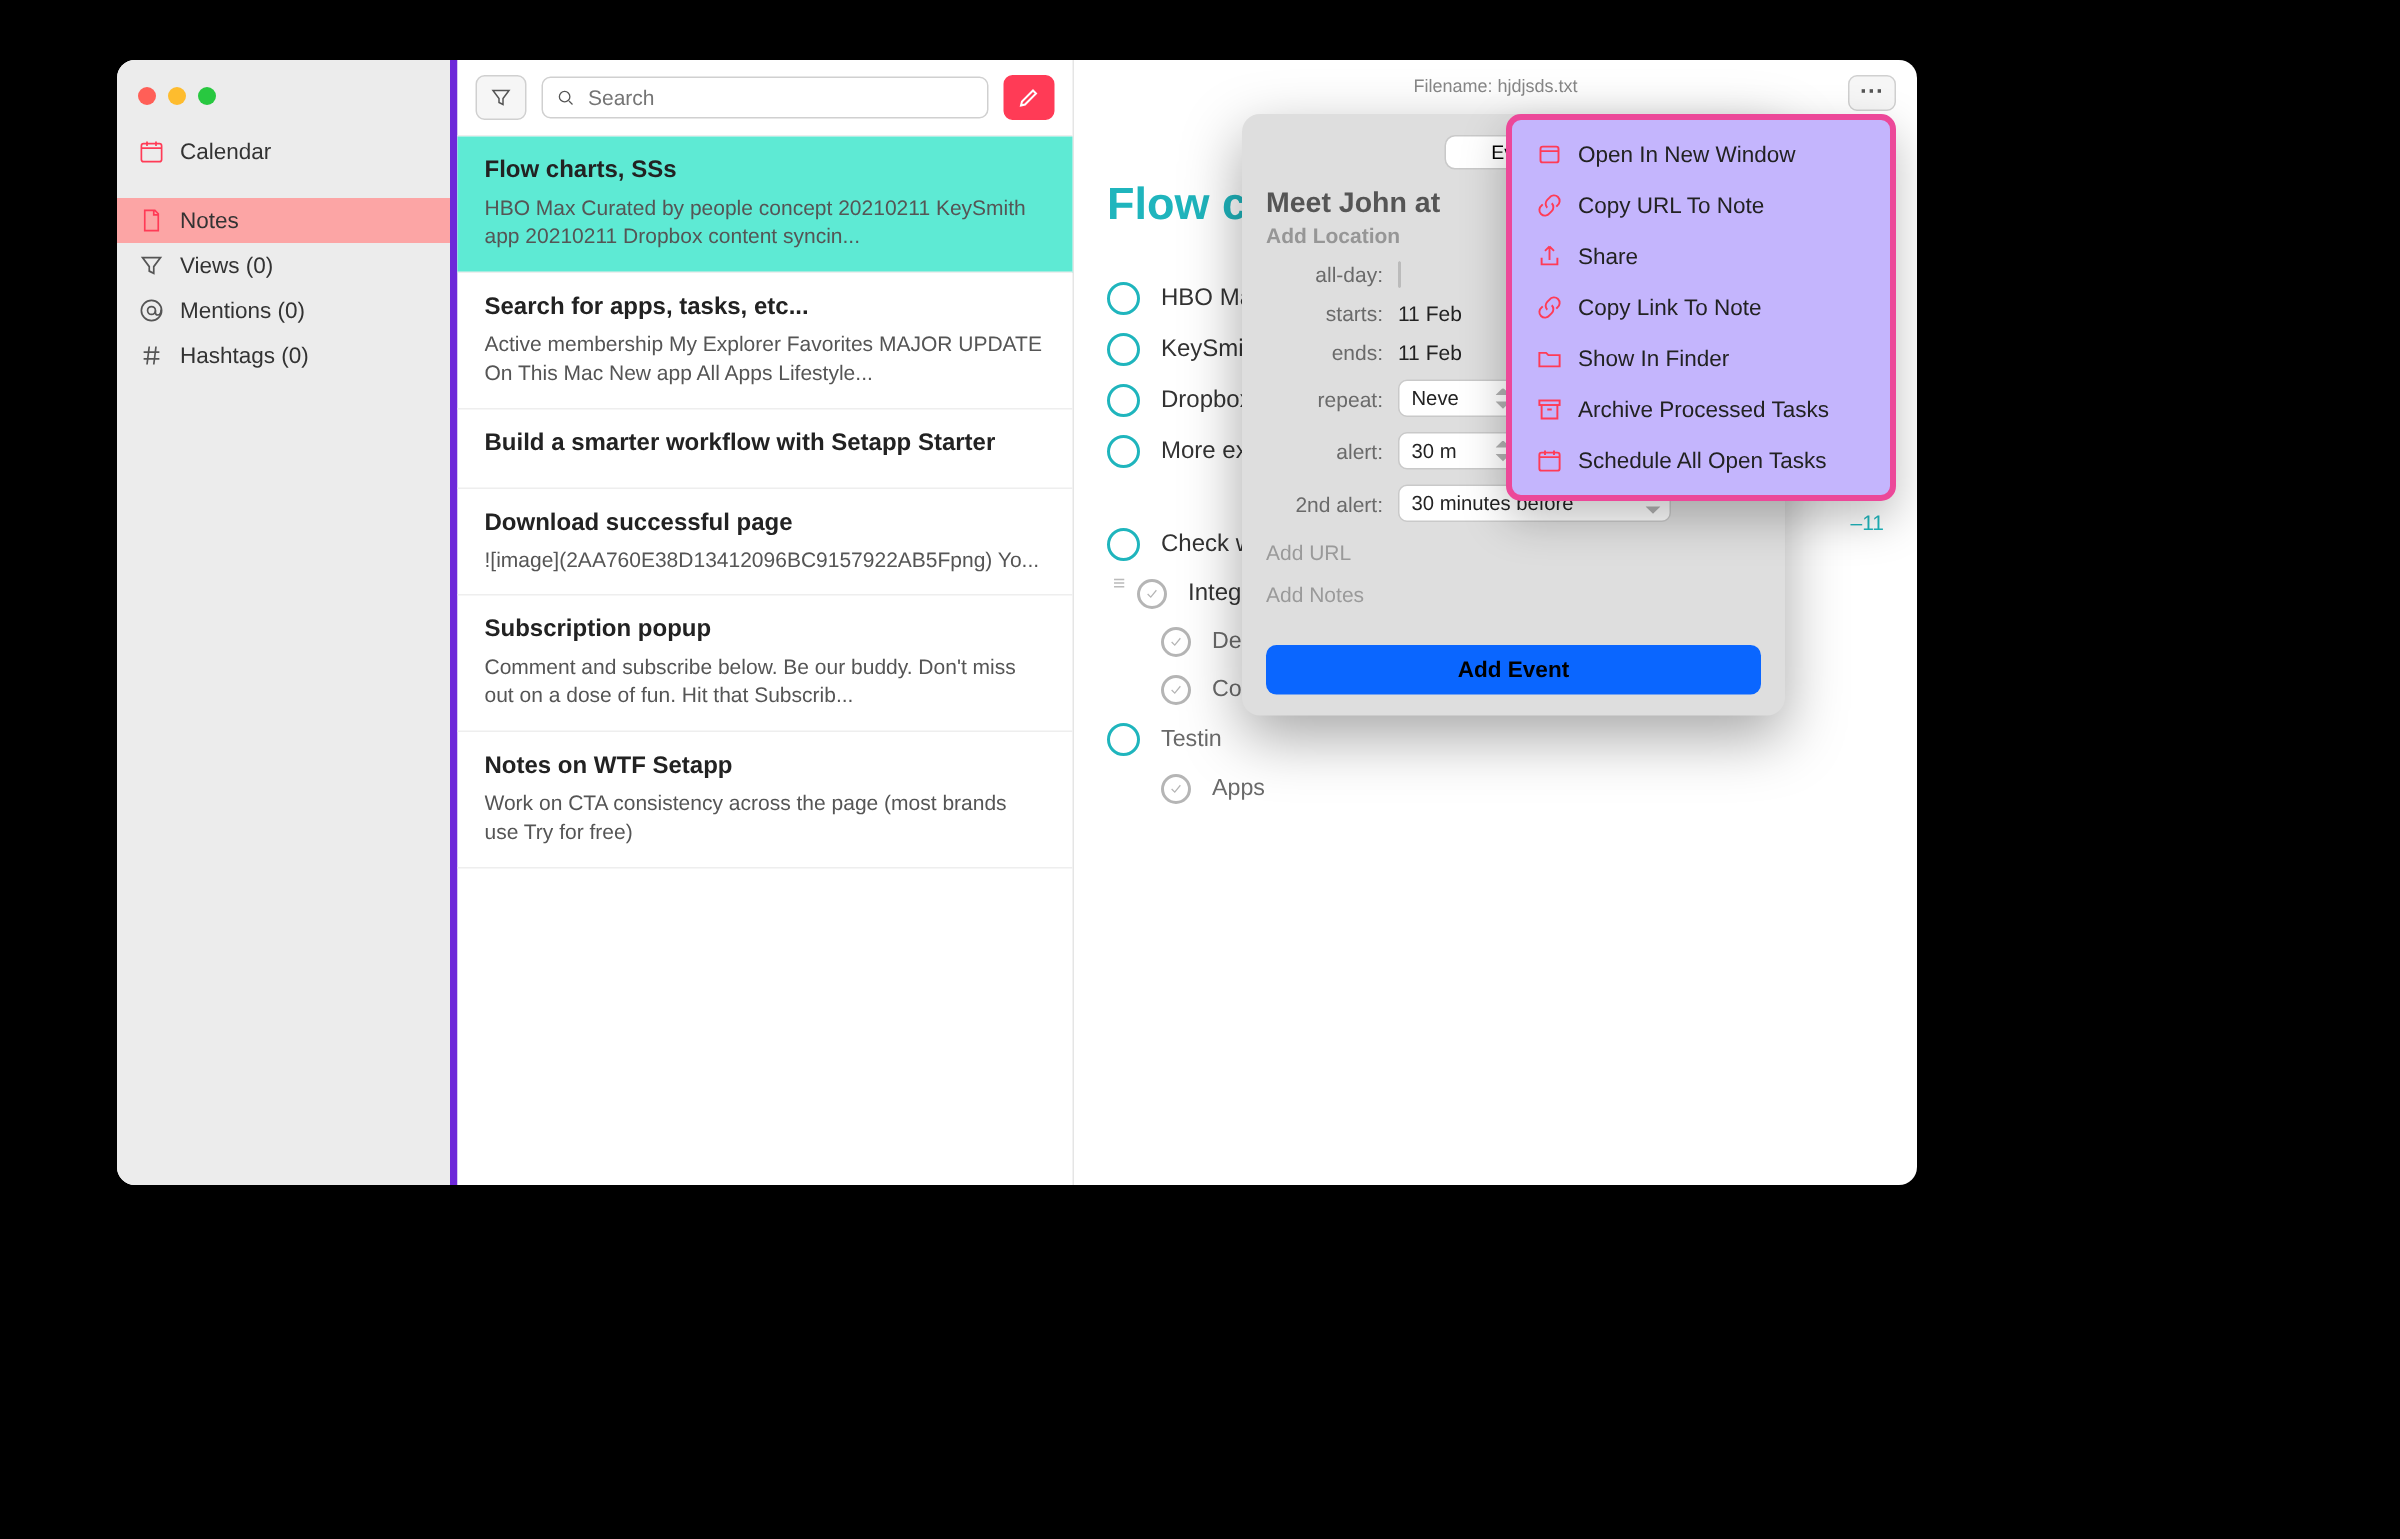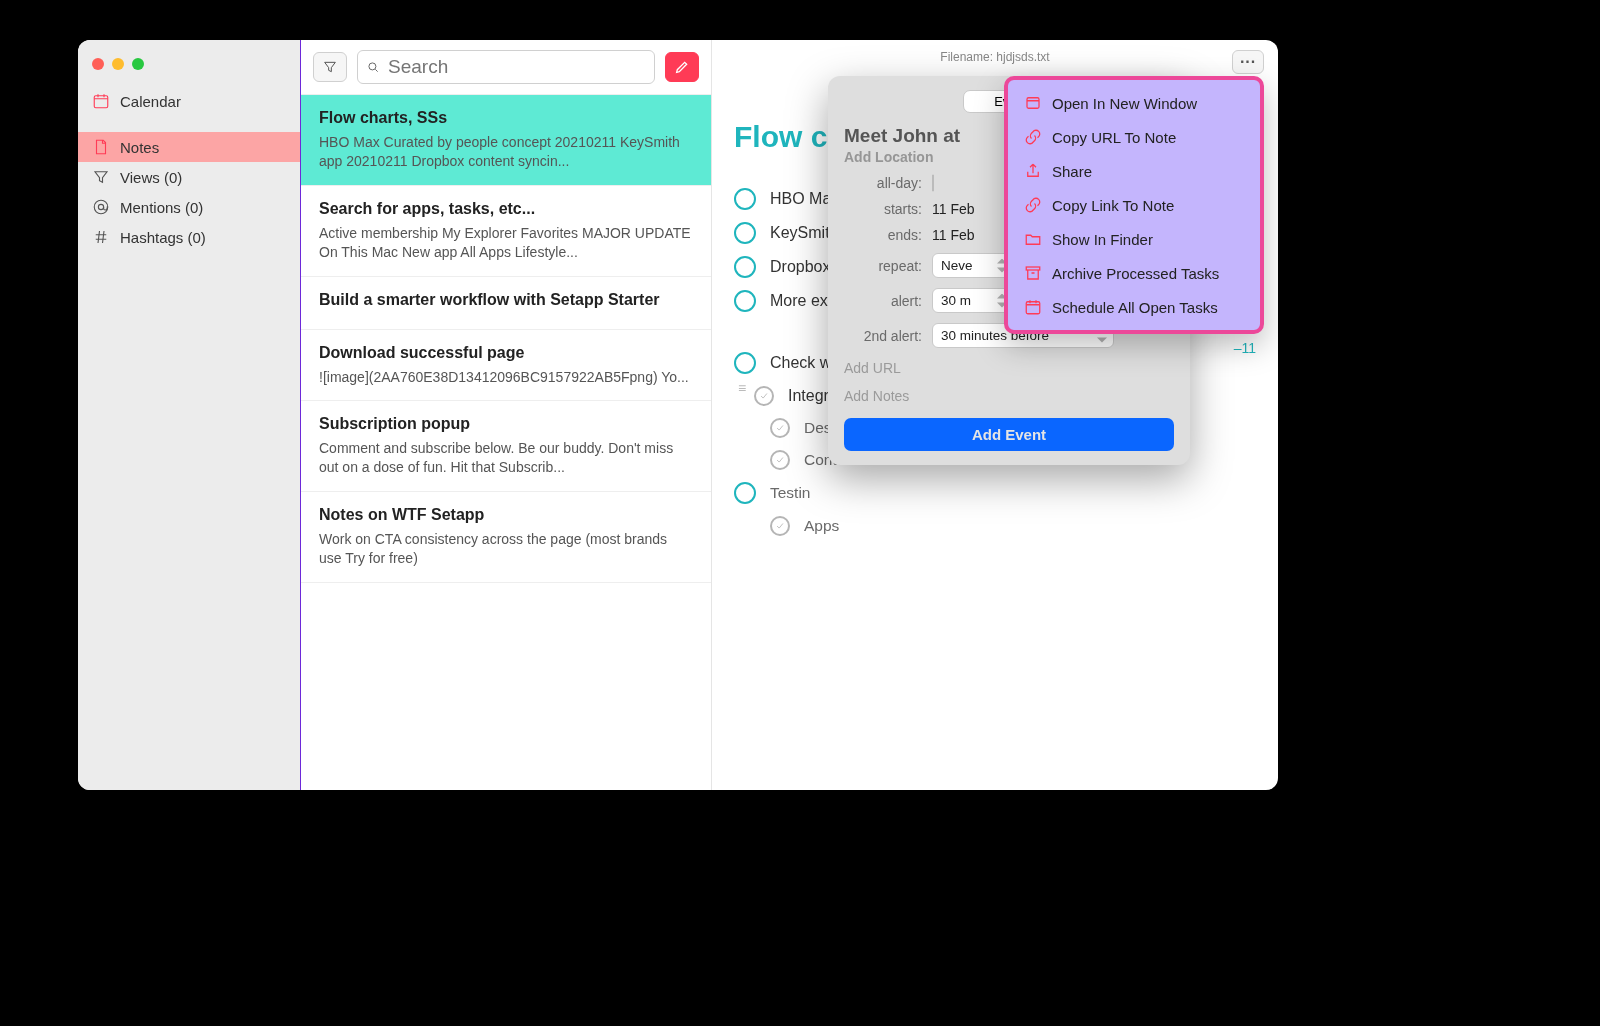--- a/index.html
+++ b/index.html
@@ -20,21 +20,21 @@
     background: #fff;
     border-radius: 12px;
     box-shadow: 0 30px 60px rgba(0,0,0,.5);
     display: flex;
     overflow: hidden;
   }
   
   .sidebar {
     width: 222px;
     background: #ececec;
-    border-right: 1px solid #6d28d9;
+    border-right: 5px solid #6d28d9;
     display: flex;
     flex-direction: column;
     padding-top: 10px;
   }
   .traffic {
     display: flex;
     gap: 8px;
     padding: 8px 14px 16px 14px;
   }
   .dot { width:12px; height:12px; border-radius:50%; }
@@ -86,21 +86,21 @@
     display:flex;
     align-items:center;
     gap:6px;
     border:1px solid #d0d0d0;
     border-radius:6px;
     padding:4px 8px;
     background:#fff;
     color:#999;
   }
   .search input {
-    border:none; outline:none; flex:1; font-size:19px; background:transparent;
+    border:none; outline:none; flex:1; font-size:14px; background:transparent;
   }
   .note-row {
     padding:14px 18px;
     border-bottom:1px solid #eee;
     cursor:pointer;
   }
   .note-row.sel { background:#5eead4; }
   .note-title { font-weight:700; font-size:16px; color:#222; margin-bottom:6px;}
   .note-preview { font-size:14px; color:#555; line-height:1.35;
     display:-webkit-box;-webkit-line-clamp:2;-webkit-box-orient:vertical;overflow:hidden;}
@@ -269,24 +269,24 @@
   .chk {
     width:16px;height:16px;border:1px solid #bbb;border-radius:4px;background:#fff;
   }
   .cal-dot {
     width:8px;height:8px;border-radius:2px;background:#2bd0c9;
   }
   .add-url,.add-notes{
     color:#9a9a9a;font-size:14px;margin-top:12px;cursor:text;
   }
   .add-event-btn{
-    margin-top:14px;
+    margin-top:26px;
     width:100%;
     background:#0a66ff;
-    color:#e5e5e5;
+    color:#000000;
     border:none;
     border-radius:7px;
     padding:8px 0;
     font-size:15px;
     font-weight:600;
     cursor:pointer;
   }
   .date-tag {
     position:absolute;
     right:22px;

